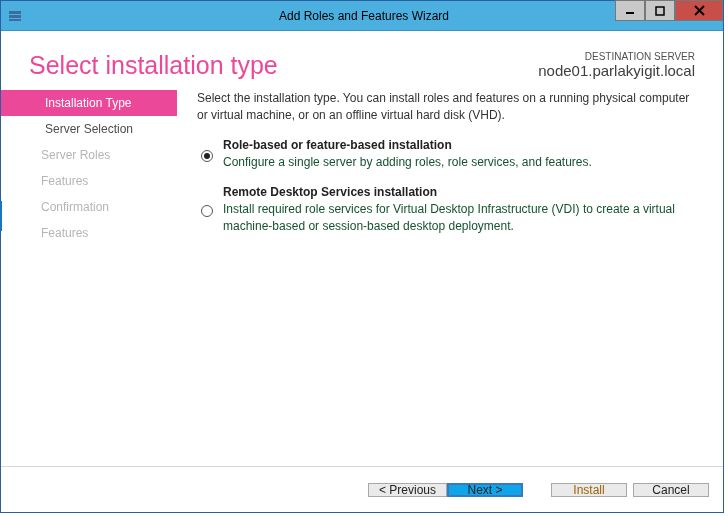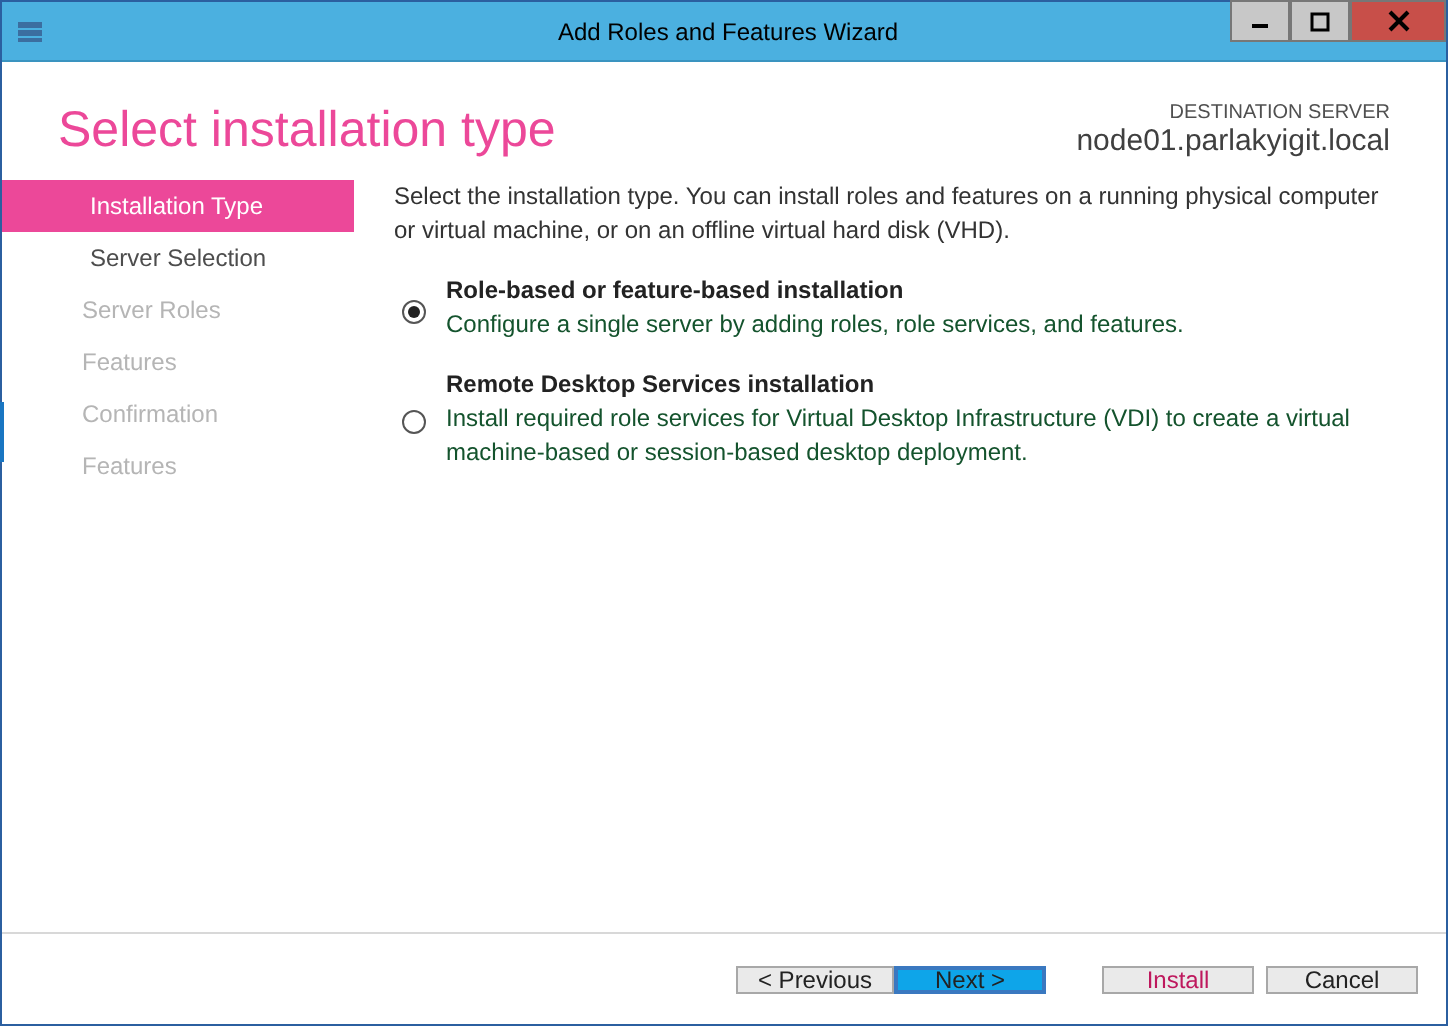--- a/index.html
+++ b/index.html
@@ -182,21 +182,21 @@
     justify-content: center;
     padding: 0 10px;
     cursor: default;
     font-family: inherit;
   }
   .btn.default {
     border: 2px solid #3a78c0;
     background: #0ea5e9;
   }
   .btn.disabled {
-    color: #be185d;
+    color: #a16207;
   }
   .sp {
     width: 16px;
   }
   .left-accent {
     position: absolute;
     left: -2px;
     top: 200px;
     width: 3px;
     height: 30px;

